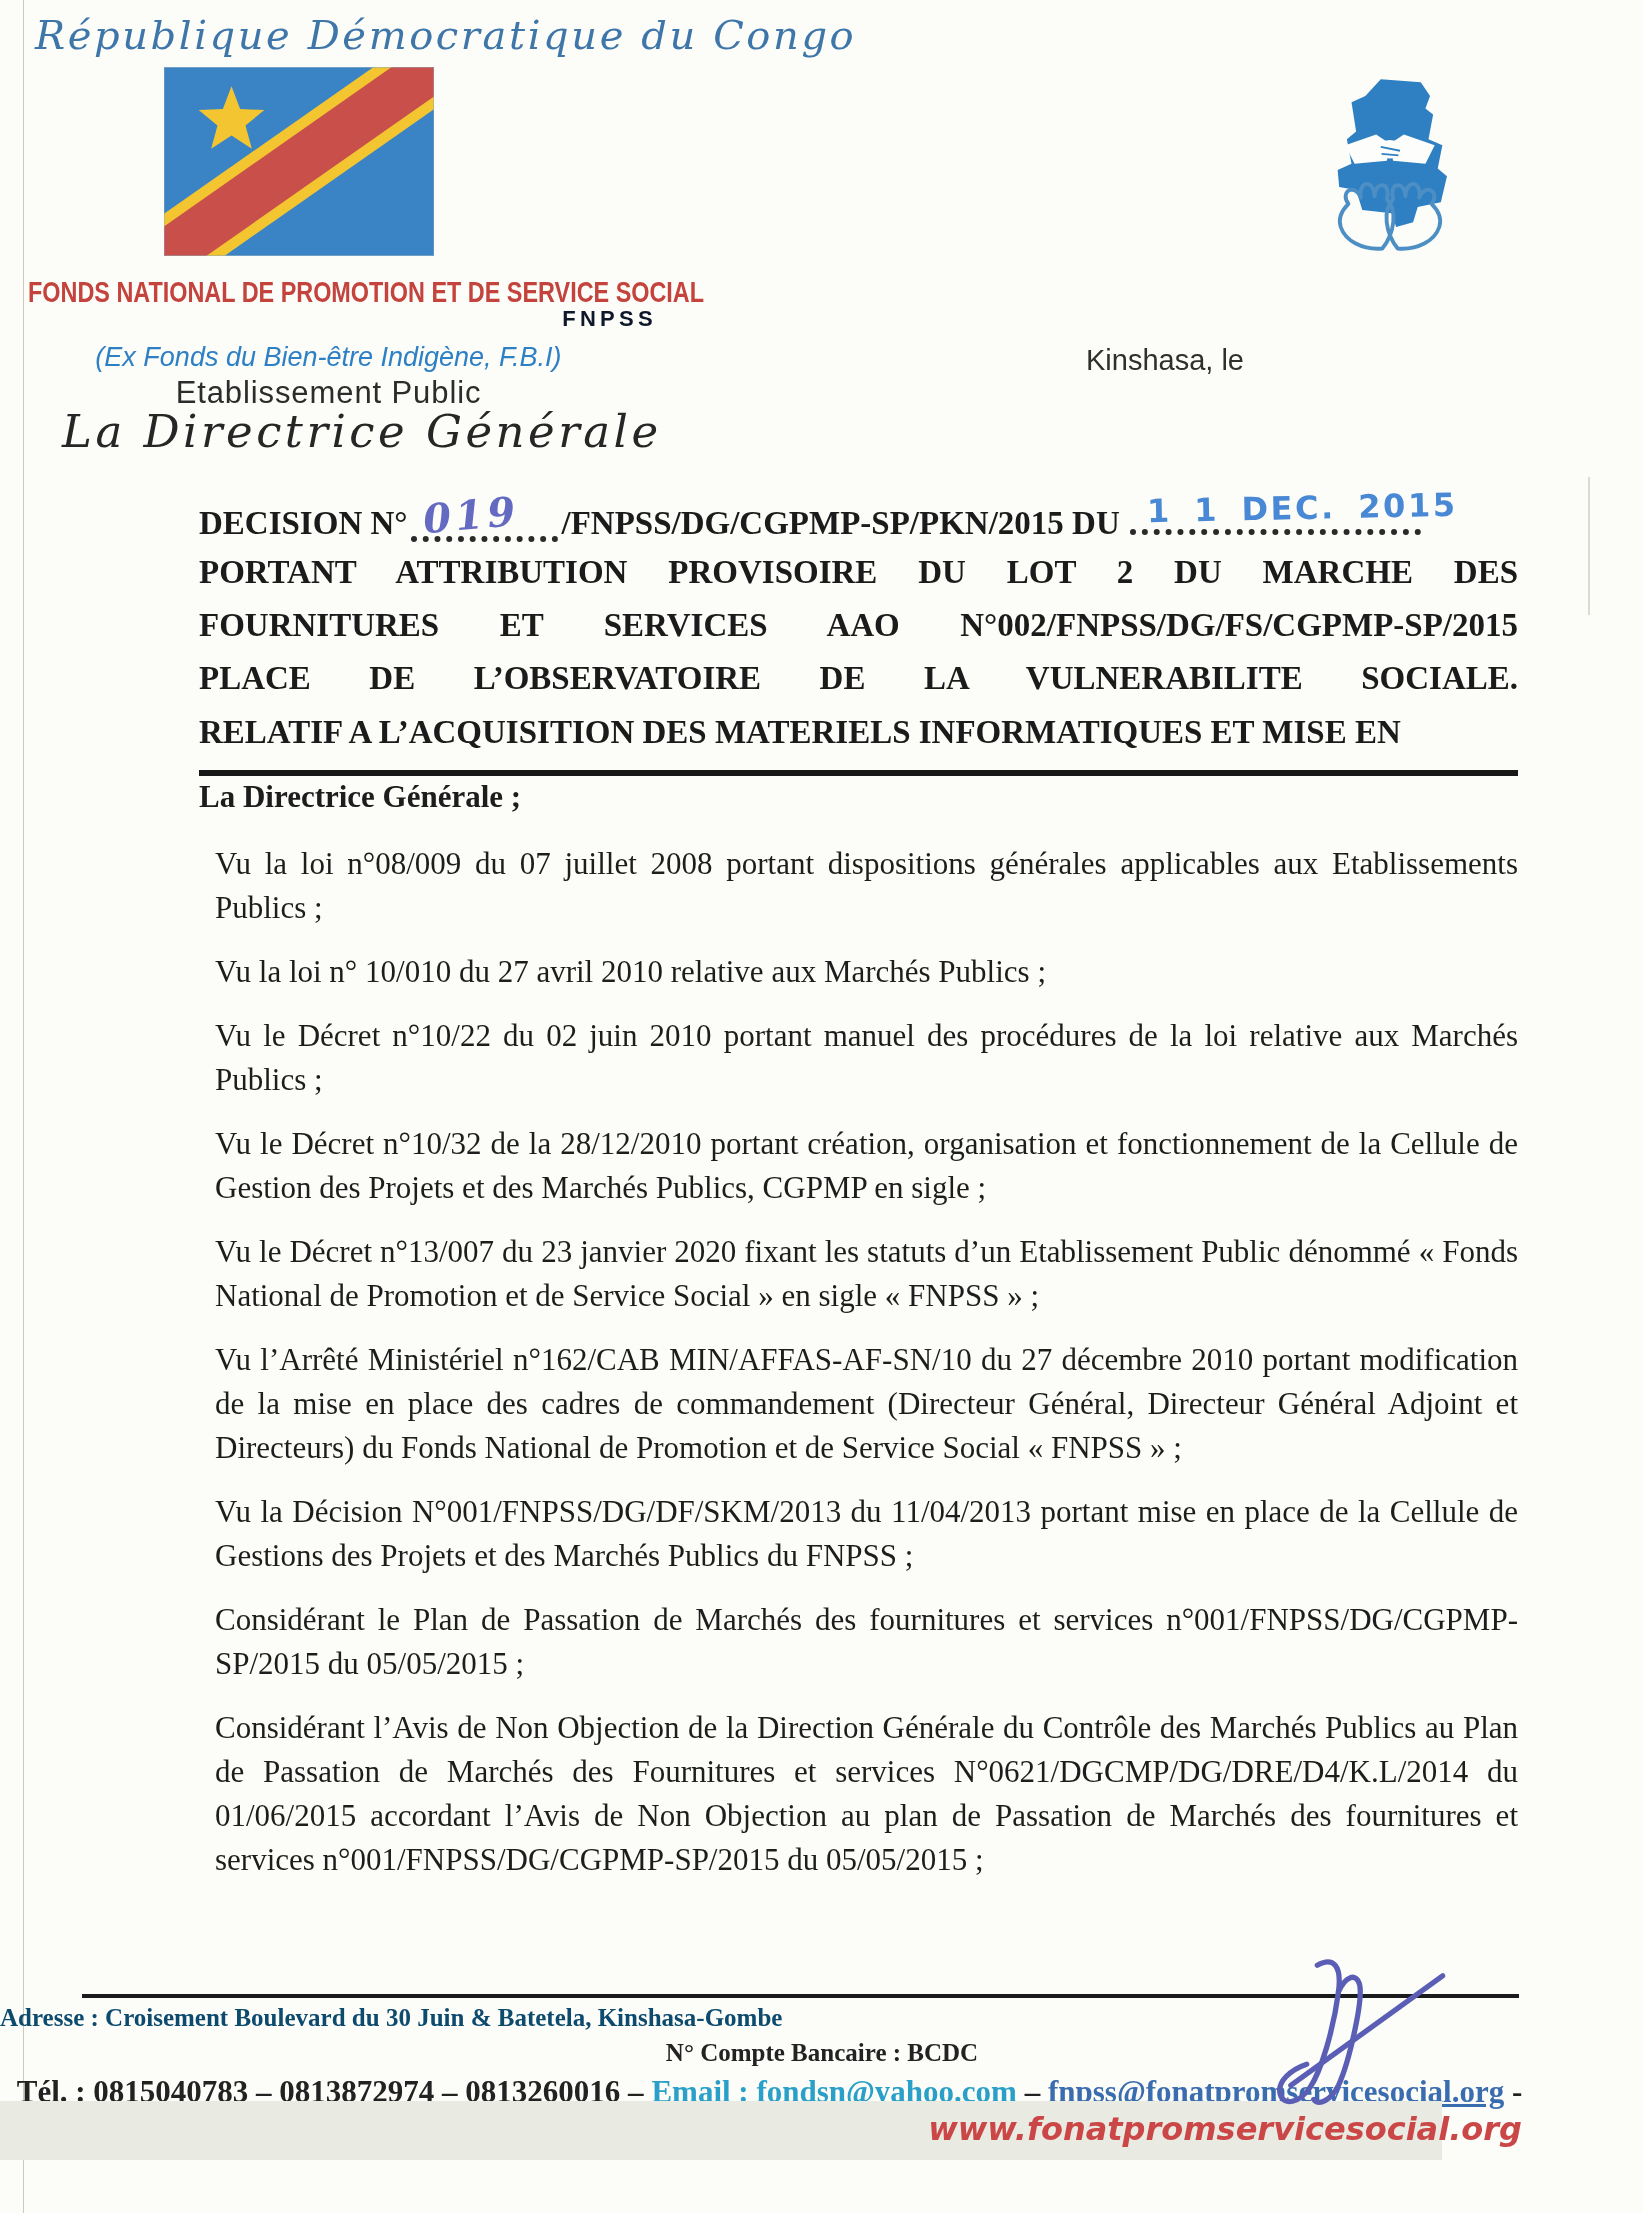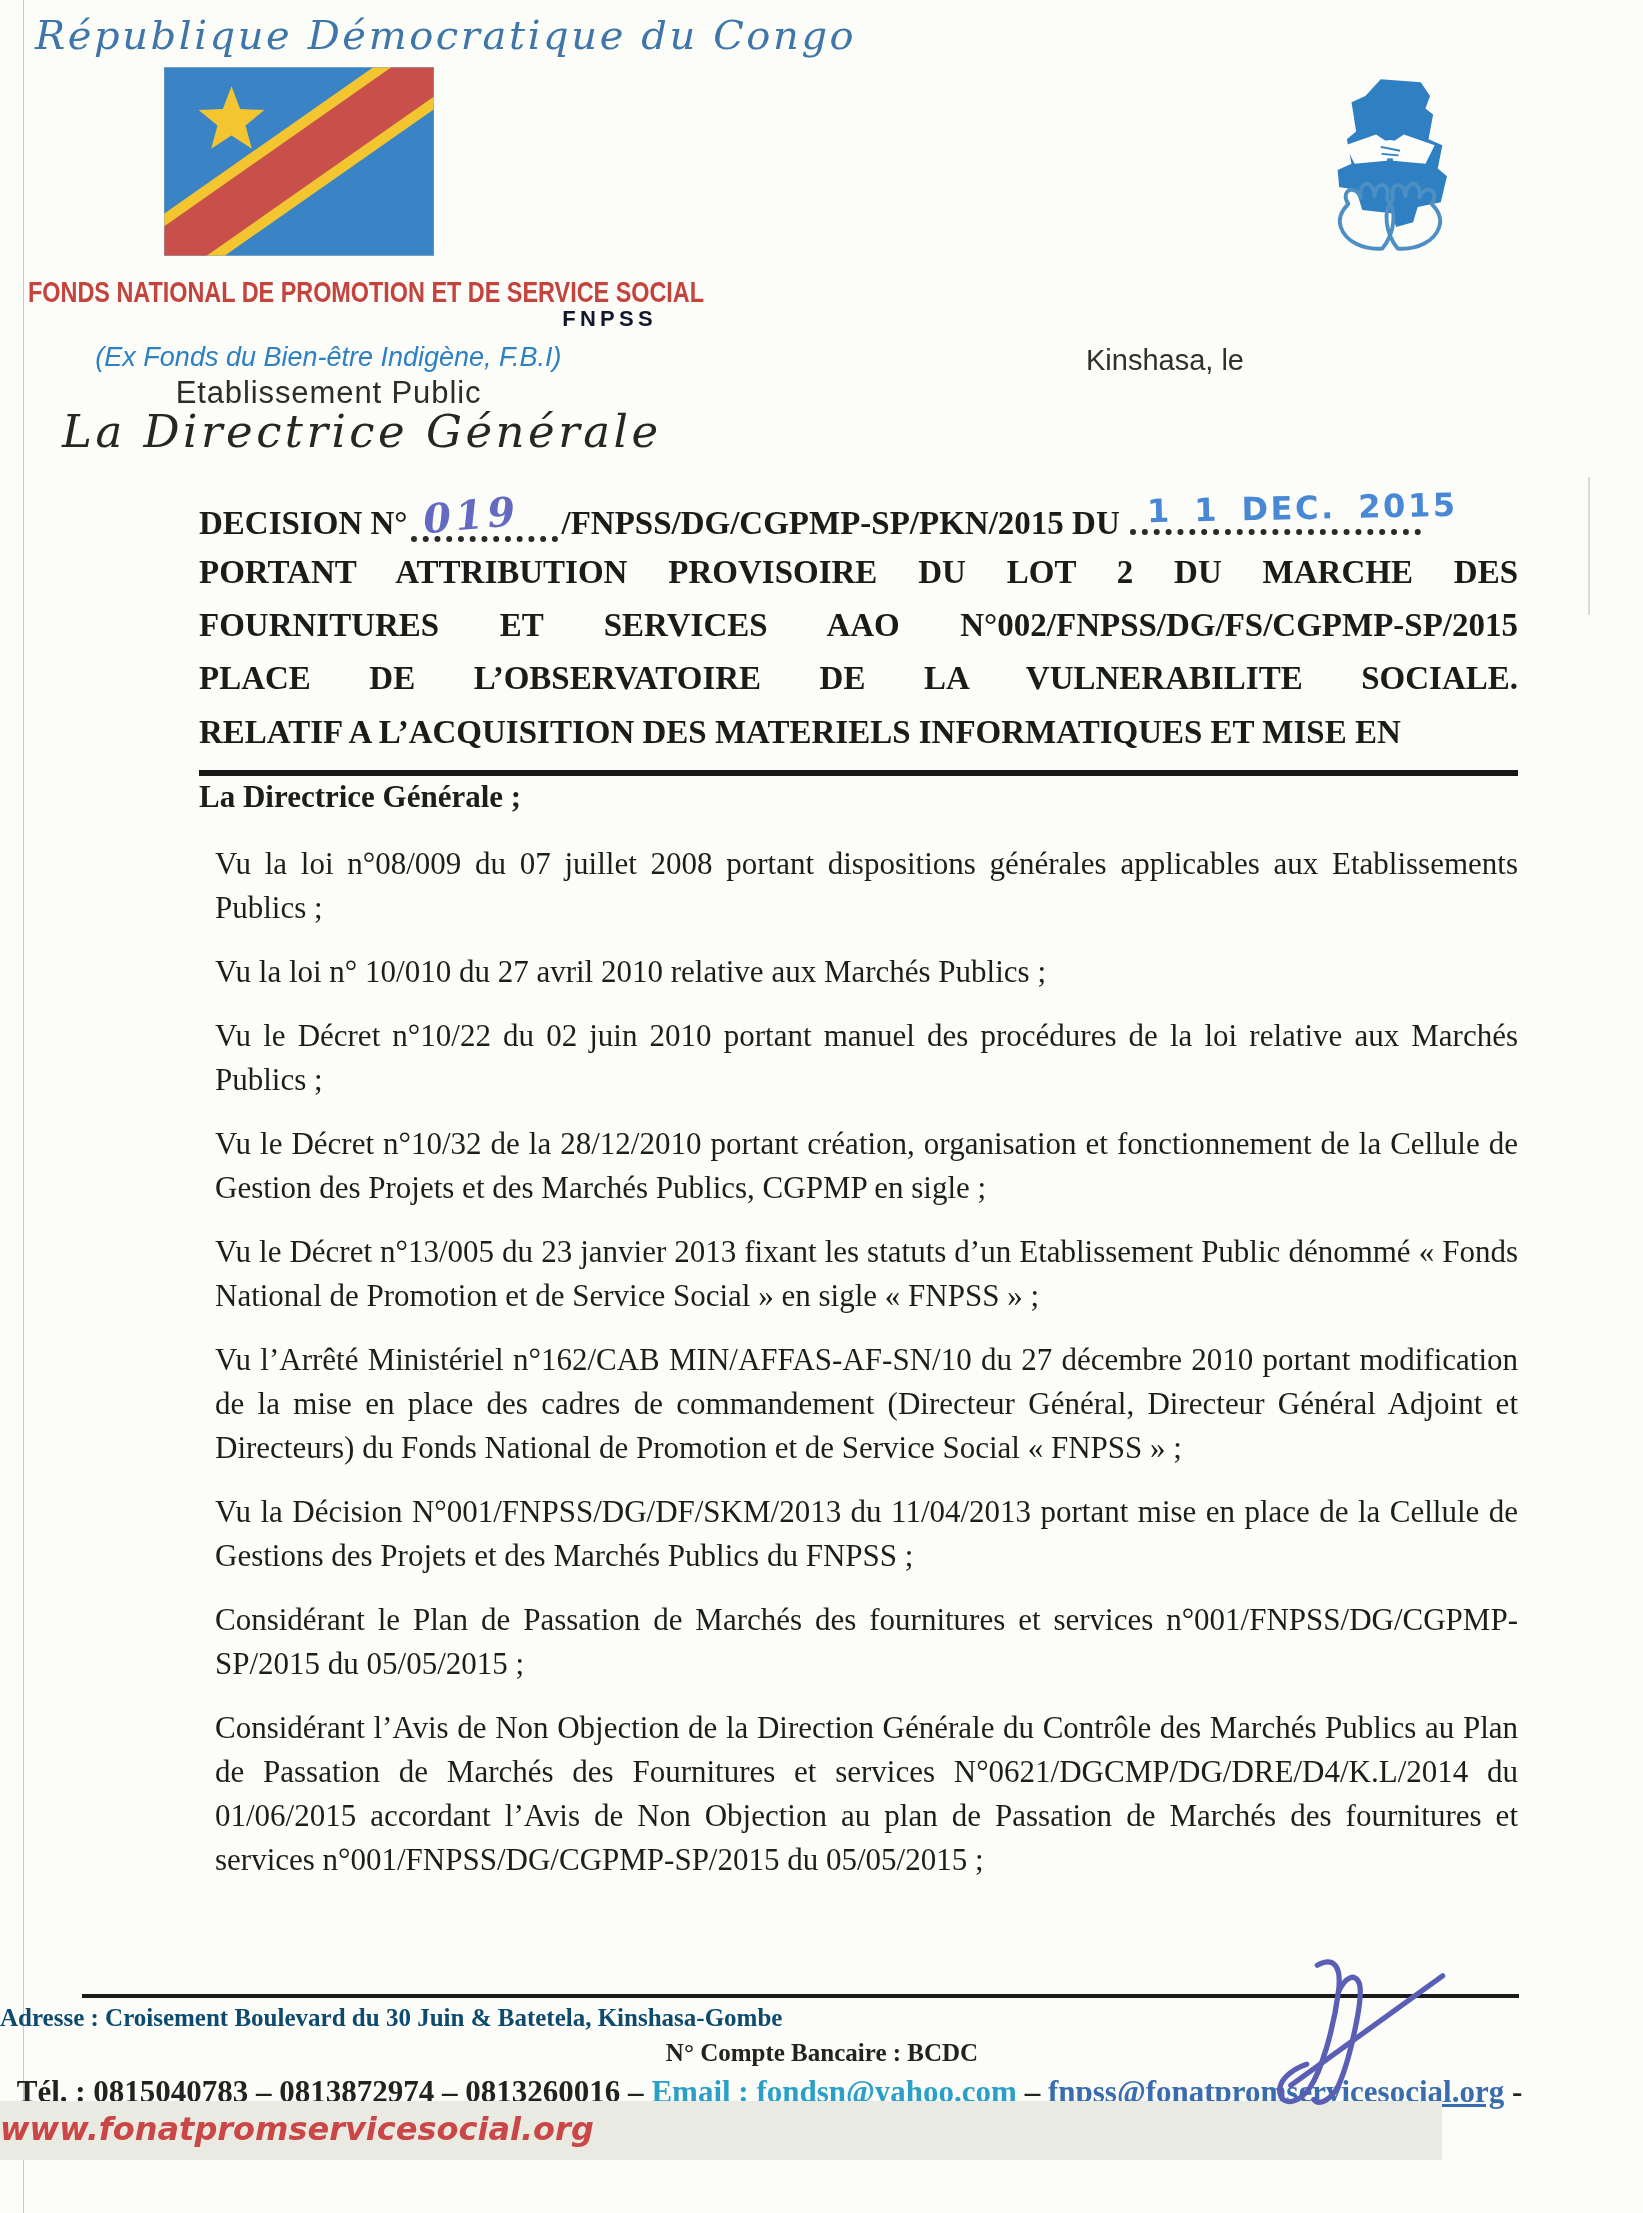--- a/index.html
+++ b/index.html
@@ -77,21 +77,21 @@
   
   .footer-rule{position:absolute;left:82px;top:1994px;width:1437px;height:3.5px;background:#1b1b1b;}
   .pen-mark{position:absolute;left:1264px;top:1930px;width:186px;height:203px;z-index:3;}
   .footer-address{position:absolute;left:0;top:2004px;width:1644px;font-size:25px;font-weight:700;color:#0c4a6e;}
   .footer-account{position:absolute;left:0;top:2039px;width:1644px;text-align:center;font-size:25px;font-weight:700;color:#222;}
   .footer-tel{position:absolute;left:0;top:2074px;width:1539px;text-align:center;font-size:31px;font-weight:700;color:#222;}
   .email-1{color:#2aa0c8;text-decoration:underline;}
   .email-2{color:#3a6cb0;text-decoration:underline;}
   .website-band{position:absolute;left:0;top:2101px;width:1442px;height:59px;background:#e9ebe2;}
   .website{
-    position:absolute;left:0;top:2110px;width:1522px;text-align:left;z-index:2;
+    position:absolute;left:0;top:2110px;width:1522px;text-align:right;z-index:2;
     font-family:"DejaVu Sans",sans-serif;font-style:italic;font-weight:bold;
     font-size:32px;color:#cb4747;
   }
 </style>
 </head>
 <body>
 
 <div class="page">
 
   <div class="scan-edge-left"></div>
@@ -153,21 +153,21 @@
     <div class="title-underline"></div>
   </div>
 
   <div class="body-block">
     <p class="body-heading">La Directrice Générale ;</p>
     <div class="body-paragraphs">
         <p>Vu la loi n°08/009 du 07 juillet 2008 portant dispositions générales applicables aux Etablissements Publics ;</p>
         <p>Vu la loi n° 10/010 du 27 avril 2010 relative aux Marchés Publics ;</p>
         <p>Vu le Décret n°10/22 du 02 juin 2010 portant manuel des procédures de la loi relative aux Marchés Publics ;</p>
         <p>Vu le Décret n°10/32 de la 28/12/2010 portant création, organisation et fonctionnement de la Cellule de Gestion des Projets et des Marchés Publics, CGPMP en sigle ;</p>
-        <p>Vu le Décret n°13/005 du 23 janvier 2013 fixant les statuts d’un Etablissement Public dénommé « Fonds National de Promotion et de Service Social » en sigle « FNPSS » ;</p>
+        <p>Vu le Décret n°13/007 du 23 janvier 2020 fixant les statuts d’un Etablissement Public dénommé « Fonds National de Promotion et de Service Social » en sigle « FNPSS » ;</p>
         <p>Vu l’Arrêté Ministériel n°162/CAB MIN/AFFAS-AF-SN/10 du 27 décembre 2010 portant modification de la mise en place des cadres de commandement (Directeur Général, Directeur Général Adjoint et Directeurs) du Fonds National de Promotion et de Service Social « FNPSS » ;</p>
         <p>Vu la Décision N°001/FNPSS/DG/DF/SKM/2013 du 11/04/2013 portant mise en place de la Cellule de Gestions des Projets et des Marchés Publics du FNPSS ;</p>
         <p>Considérant le Plan de Passation de Marchés des fournitures et services n°001/FNPSS/DG/CGPMP-SP/2015 du 05/05/2015 ;</p>
         <p>Considérant l’Avis de Non Objection de la Direction Générale du Contrôle des Marchés Publics au Plan de Passation de Marchés des Fournitures et services N°0621/DGCMP/DG/DRE/D4/K.L/2014 du 01/06/2015 accordant l’Avis de Non Objection au plan de Passation de Marchés des fournitures et services n°001/FNPSS/DG/CGPMP-SP/2015 du 05/05/2015 ;</p>
       </div>
   </div>
 
   <div class="footer-rule"></div>
 
   <div class="pen-mark">

